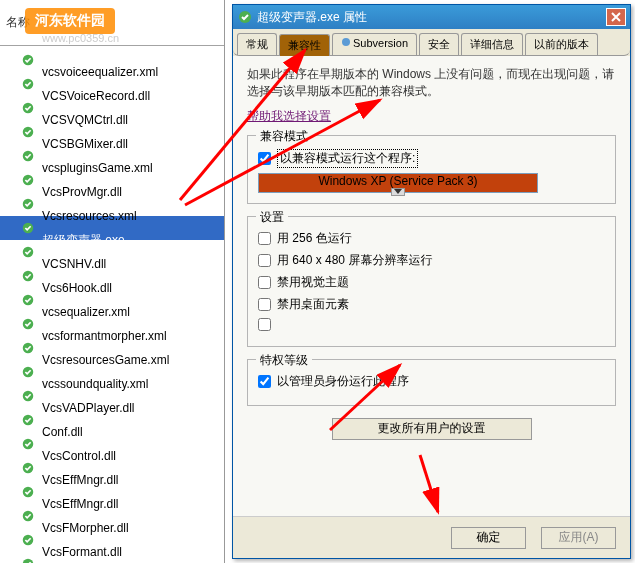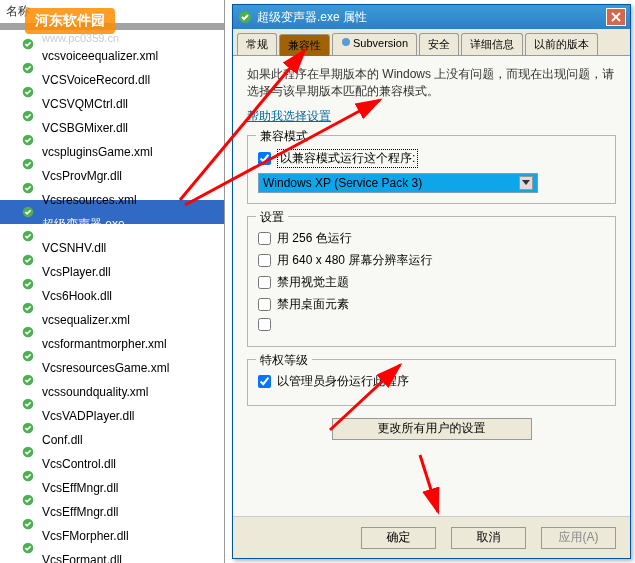--- a/index.html
+++ b/index.html
@@ -2,47 +2,47 @@
 <html><head>
 <meta charset="utf-8">
 <style>
 * { margin: 0; padding: 0; box-sizing: border-box; font-family: "SimSun", "Microsoft YaHei", sans-serif; }
 body { width: 635px; height: 563px; background: #fff; position: relative; overflow: hidden; font-size: 12px; }
 
 .watermark { position: absolute; left: 25px; top: 8px; z-index: 100; color: #fff; background: rgba(255,140,0,0.85); padding: 4px 10px; border-radius: 4px; font-size: 14px; font-weight: bold; }
 .watermark-sub { position: absolute; left: 42px; top: 32px; z-index: 100; color: #ccc; font-size: 11px; }
 
 .explorer { position: absolute; left: 0; top: 0; width: 225px; height: 563px; background: #fff; border-right: 1px solid #999; }
-.explorer-header { border-bottom: 7px solid #a3a3a3; padding: 3px 6px; color: #333; }
+.explorer-header { border-bottom: 1px solid #a3a3a3; padding: 14px 6px; color: #333; }
 .file-list { padding-top: 2px; }
 .file-row { display: flex; align-items: center; padding: 1px 4px 1px 20px; height: 24px; cursor: default; }
 .file-row.selected { background: #316ac5; color: #fff; }
 .file-icon { width: 16px; height: 16px; margin-right: 6px; display: inline-flex; align-items: center; justify-content: center; }
 .file-icon svg { width: 14px; height: 14px; }
 .file-name { white-space: nowrap; overflow: hidden; margin-top: 24px; }
 
 .dialog { position: absolute; left: 232px; top: 4px; width: 399px; height: 555px; background: #ece9d8; border: 1px solid #0055a5; box-shadow: 2px 2px 4px rgba(0,0,0,0.3); }
 .titlebar { height: 24px; background: linear-gradient(to bottom, #3a9bd9, #2e7fc4); display: flex; align-items: center; padding: 0 4px; color: #fff; font-size: 12px; }
 .titlebar-icon { width: 16px; height: 16px; margin-right: 4px; display: inline-flex; align-items: center; justify-content: center; }
 .titlebar-close { margin-left: auto; width: 20px; height: 18px; background: #d4674c; border: 1px solid #fff; display: flex; align-items: center; justify-content: center; cursor: pointer; }
 
-.tab-strip { display: flex; border-bottom: 1px solid #999; background: #ece9d8; padding-top: 4px; padding-left: 4px; }
+.tab-strip { display: flex; border-bottom: 1px solid #999; background: #ece9d8; padding-top: 4px; padding-left: 4px; border-radius: 6px; }
 .tab { padding: 3px 8px; border: 1px solid #999; border-bottom: none; margin-right: 2px; background: #ece9d8; cursor: pointer; font-size: 11px; border-radius: 3px 3px 0 0; }
 .tab.active { background: #a16207; position: relative; top: 1px; }
 .tab-icon { display: inline-block; width: 10px; height: 10px; margin-right: 2px; }
 
 .dialog-body { padding: 10px 14px; background: #f8f8f4; height: calc(100% - 24px - 26px - 42px); overflow: hidden; }
 .desc-text { color: #333; margin-bottom: 8px; line-height: 1.4; }
-.help-link { color: #0369a1; text-decoration: underline; cursor: pointer; margin-bottom: 10px; display: inline-block; }
+.help-link { color: #701a75; text-decoration: underline; cursor: pointer; margin-bottom: 10px; display: inline-block; }
 
 .groupbox { border: 1px solid #b5b5b5; padding: 8px 10px 10px; margin-bottom: 12px; position: relative; }
 .groupbox-title { position: absolute; top: -8px; left: 8px; background: #f8f8f4; padding: 0 4px; }
 .checkbox-row { display: flex; align-items: center; margin: 5px 0; }
 .checkbox-row input { margin-right: 6px; }
-.combo { width: 280px; height: 20px; border: 1px solid #7b9ebd; background: #0ea5e9; display: flex; align-items: center; justify-content: space-between; padding: 0 4px; margin-top: 3px; }
+.combo { width: 280px; height: 20px; border: 1px solid #7b9ebd; background: #c2410c; display: flex; align-items: center; justify-content: space-between; padding: 0 4px; margin-top: 3px; flex-direction: column; }
 .combo-arrow { width: 14px; height: 14px; background: #dcdcdc; border: 1px solid #999; display: flex; align-items: center; justify-content: center; }
 
 .dialog-footer { position: absolute; bottom: 0; left: 0; right: 0; height: 42px; background: #ece9d8; display: flex; align-items: center; justify-content: flex-end; gap: 15px; padding: 0 14px; border-top: 1px solid #ccc; }
 .btn { min-width: 75px; height: 22px; background: #ece9d8; border: 1px solid #999; cursor: pointer; font-size: 12px; }
 .btn.disabled { color: #888; }
 .all-users-btn { display: block; margin: 8px auto 4px; }
 
 .arrow-svg { position: absolute; pointer-events: none; z-index: 200; }
 </style>
 </head>
@@ -127,29 +127,20 @@
         <span class="file-name">超级变声器.exe</span>
       </div>
       <div class="file-row">
         <span class="file-icon">
           <svg viewBox="0 0 16 16">
             <circle cx="8" cy="8" r="6" fill="#4caf50"></circle>
             <path d="M5 8l2 2 4-4" stroke="#fff" stroke-width="2" fill="none"></path>
           </svg>
         </span>
         <span class="file-name">VCSNHV.dll</span>
-      </div>
-      <div class="file-row">
-        <span class="file-icon">
-          <svg viewBox="0 0 16 16">
-            <circle cx="8" cy="8" r="6" fill="#4caf50"></circle>
-            <path d="M5 8l2 2 4-4" stroke="#fff" stroke-width="2" fill="none"></path>
-          </svg>
-        </span>
-        <span class="file-name">VcsPlayer.dll</span>
       </div>
       <div class="file-row">
         <span class="file-icon">
           <svg viewBox="0 0 16 16">
             <circle cx="8" cy="8" r="6" fill="#4caf50"></circle>
             <path d="M5 8l2 2 4-4" stroke="#fff" stroke-width="2" fill="none"></path>
           </svg>
         </span>
         <span class="file-name">Vcs6Hook.dll</span>
       </div>
@@ -340,21 +331,20 @@
           <input type="checkbox" checked="" style="">
           <span>以管理员身份运行此程序</span>
         </div>
     </div>
 
     <button class="btn all-users-btn" style="width:200px;">更改所有用户的设置</button>
   </div>
 
   <div class="dialog-footer">
     <button class="btn">确定</button>
-    <button class="btn">取消</button>
     <button class="btn disabled">应用(A)</button>
   </div>
 </div>
 
 <svg class="arrow-svg" style="left:0;top:0;width:635px;height:563px;">
   <defs>
       <marker id="ah" markerWidth="10" markerHeight="10" refX="8" refY="3" orient="auto">
         <path d="M0,0 L0,6 L9,3 z" fill="#ff0000"></path>
       </marker>
     </defs>

